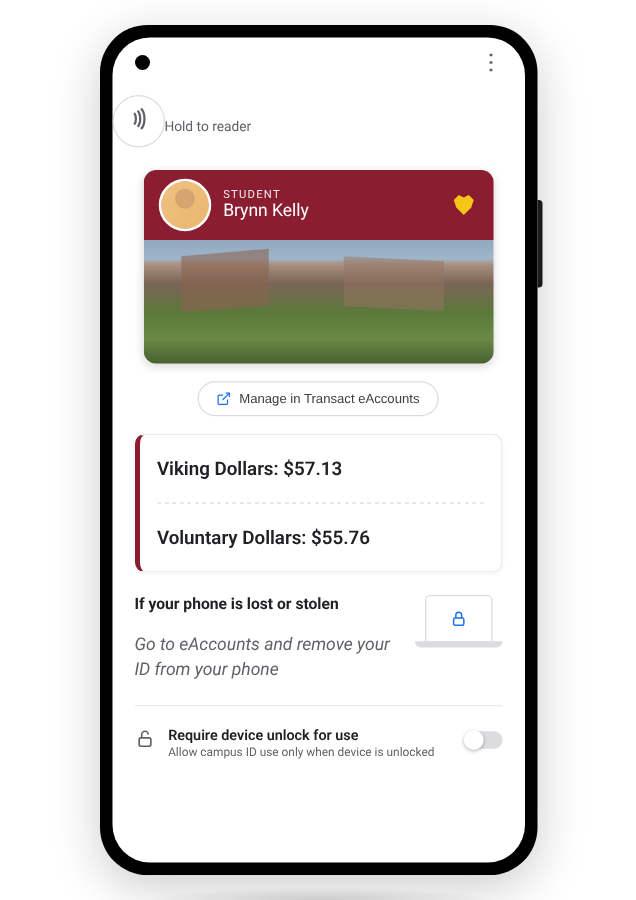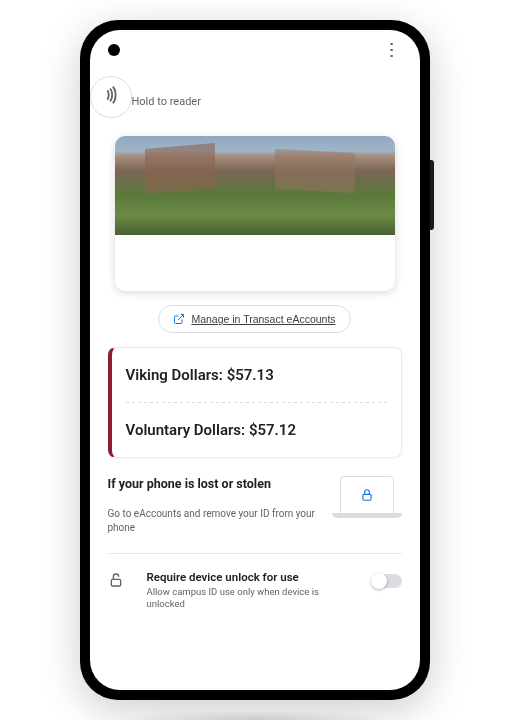--- a/index.html
+++ b/index.html
@@ -187,21 +187,20 @@
       justify-content: center;
       gap: 6px;
       padding: 7px 14px;
       border: 1px solid #dadce0;
       border-radius: 16px;
       background: #fff;
       font-size: 10.5px;
       color: #3c4043;
       cursor: pointer;
       width: fit-content;
-      text-decoration: underline;
     }
     .manage-btn svg {
       width: 12px;
       height: 12px;
     }
     .balance-card {
       margin: 0 18px 18px;
       border: 1px solid #e8eaed;
       border-radius: 8px;
       border-left: 4px solid #8a1d30;
@@ -228,23 +227,24 @@
     .info-text {
       flex: 1;
     }
     .info-title {
       font-size: 12.5px;
       font-weight: 700;
       color: #202124;
       margin-bottom: 16px;
     }
     .info-desc {
-      font-size: 10px;
+      font-size: 14px;
       color: #5f6368;
       line-height: 1.4;
+      font-style: italic;
     }
     .laptop-graphic {
       width: 70px;
       height: 50px;
       position: relative;
       flex-shrink: 0;
     }
     .laptop-screen {
       width: 54px;
       height: 38px;
@@ -270,21 +270,21 @@
     }
     .divider {
       height: 1px;
       background: #e8eaed;
       margin: 0 18px 16px;
     }
     .toggle-section {
       margin: 0 18px;
       display: flex;
       align-items: flex-start;
-      gap: 23px;
+      gap: 11px;
     }
     .toggle-lock-icon {
       width: 16px;
       height: 16px;
       color: #5f6368;
       flex-shrink: 0;
       margin-top: 2px;
     }
     .toggle-text {
       flex: 1;
@@ -351,36 +351,48 @@
             <path d="M8 7 C10 9, 10 15, 8 17"></path>
             <path d="M11 5 C14 8, 14 16, 11 19"></path>
             <path d="M14 3 C18 7, 18 17, 14 21"></path>
           </svg>
         </span>
       </div>
       <div class="nfc-label">Hold to reader</div>
     </div>
 
     <div class="card">
+      <div class="card-header">
+        <div class="avatar"></div>
+        <div class="card-text">
+          <div class="card-role">STUDENT</div>
+          <div class="card-name">Brynn Kelly</div>
+        </div>
+        <div class="card-logo">
+          <svg viewBox="0 0 24 24" fill="currentColor">
+            <path d="M4 8 L8 4 L12 6 L16 4 L20 8 L18 14 L12 20 L6 14 Z"></path>
+          </svg>
+        </div>
+      </div>
       <div class="card-image"></div>
     </div>
 
     <button class="manage-btn">
       <svg viewBox="0 0 24 24" fill="none" stroke="#1a73e8" stroke-width="2">
         <path d="M18 13v6a2 2 0 0 1-2 2H5a2 2 0 0 1-2-2V8a2 2 0 0 1 2-2h6"></path>
         <polyline points="15 3 21 3 21 9"></polyline>
         <line x1="10" y1="14" x2="21" y2="3"></line>
       </svg>
       <span>Manage in Transact eAccounts</span>
     </button>
 
     <div class="balance-card">
       <div class="balance-row">Viking Dollars: $57.13</div>
       <div class="balance-divider"></div>
-      <div class="balance-row">Voluntary Dollars: $57.12</div>
+      <div class="balance-row">Voluntary Dollars: $55.76</div>
     </div>
 
     <div class="info-section">
       <div class="info-text">
         <div class="info-title">If your phone is lost or stolen</div>
         <div class="info-desc">Go to eAccounts and remove your ID from your phone</div>
       </div>
       <div class="laptop-graphic">
         <div class="laptop-screen">
           <svg viewBox="0 0 24 24" fill="none" stroke="currentColor" stroke-width="2">

